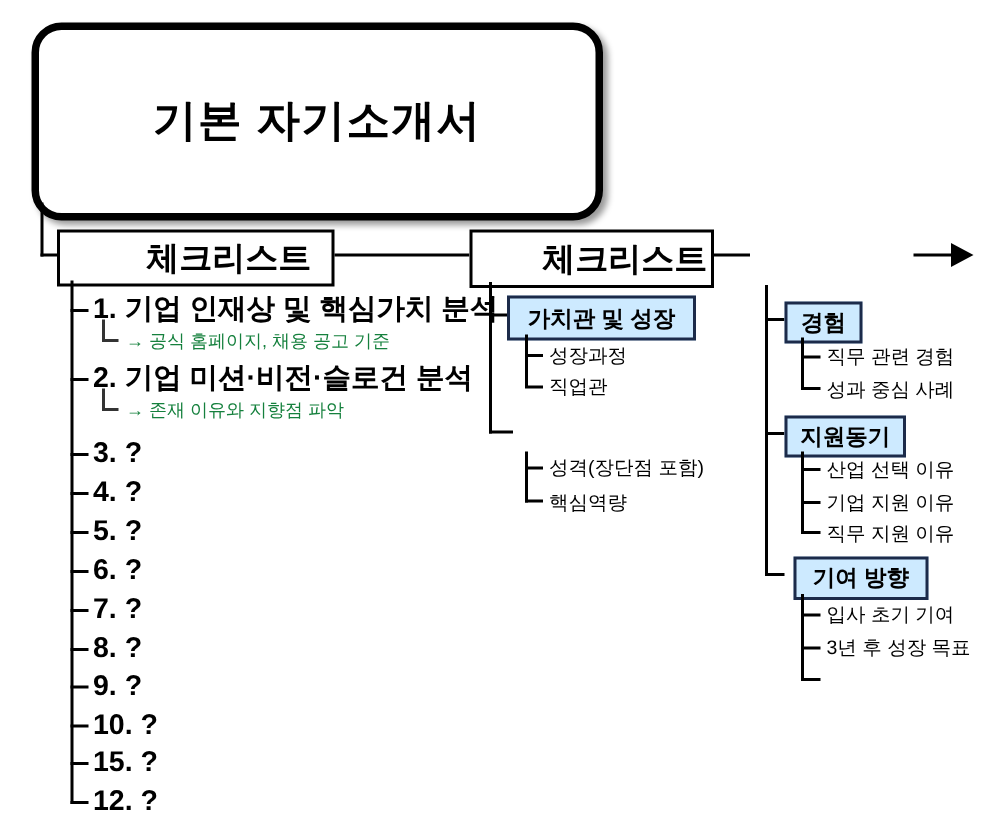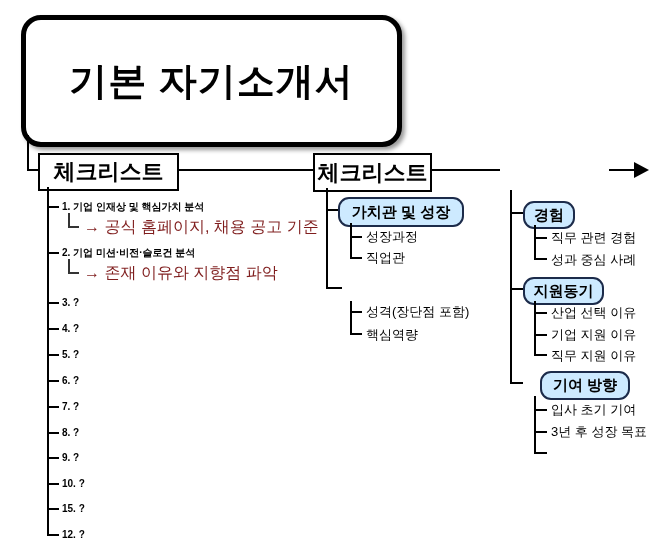--- a/index.html
+++ b/index.html
@@ -3,28 +3,28 @@
 <meta charset="utf-8">
 <style>
   html,body{margin:0;padding:0;background:#fff;}
   .stage{position:relative;width:672px;height:558px;background:#fff;overflow:hidden;
          font-family:"Liberation Sans","DejaVu Sans",sans-serif;color:var(--text,#000);}
   .ln{position:absolute;background:var(--line,#000);}
   .elbow{position:absolute;border-left:2px solid #333;border-bottom:2px solid #333;}
   .title-box{position:absolute;left:21px;top:15px;width:371px;height:122px;background:#fff;
              border:5px solid #000;border-radius:20px;box-shadow:3px 3px 4px rgba(0,0,0,.4);
              display:flex;align-items:center;justify-content:center;}
-  .title-text{font-size:38px;font-weight:bold;letter-spacing:1px;white-space:nowrap;}
+  .title-text{font-size:29px;font-weight:bold;letter-spacing:1px;white-space:nowrap;}
   .hdr{position:absolute;background:#fff;border:2px solid #000;display:flex;align-items:center;
-       justify-content:center;font-size:22px;font-weight:bold;white-space:nowrap;}
+       justify-content:center;font-size:22px;font-weight:bold;white-space:nowrap;padding-left:44px;}
   .group{position:absolute;background:var(--node-fill,#cdeaff);border:2px solid var(--node-border,#1c2b4a);
-         border-radius:11px;display:flex;align-items:center;justify-content:center;
+         border-radius:0;display:flex;align-items:center;justify-content:center;
          font-size:15px;font-weight:bold;white-space:nowrap;}
-  .item{position:absolute;font-size:10px;font-weight:bold;height:18px;line-height:18px;white-space:nowrap;}
-  .note{position:absolute;font-size:16px;color:#7f1d1d;height:16px;line-height:16px;white-space:nowrap;}
+  .item{position:absolute;font-size:19px;font-weight:bold;height:18px;line-height:18px;white-space:nowrap;}
+  .note{position:absolute;font-size:12px;color:#15803d;height:16px;line-height:16px;white-space:nowrap;}
   .leaf{position:absolute;font-size:13px;height:16px;line-height:16px;white-space:nowrap;}
   .arrowhead{position:absolute;width:0;height:0;border-top:8px solid transparent;
              border-bottom:8px solid transparent;border-left:15px solid var(--line,#000);}
 </style>
 </head>
 <body>
 
 <div class="stage">
 
   <div class="title-box">
@@ -116,21 +116,21 @@
     <span>지원동기</span>
   </div>
   <div class="ln" style="left:534px;top:301px;width:2px;height:55px"></div>
   <div class="ln" style="left:534px;top:312px;width:13px;height:2px"></div>
   <div class="ln" style="left:534px;top:334px;width:13px;height:2px"></div>
   <div class="ln" style="left:534px;top:354px;width:13px;height:2px"></div>
   <div class="leaf" style="left:551px;top:305px">산업 선택 이유</div>
   <div class="leaf" style="left:551px;top:327px">기업 지원 이유</div>
   <div class="leaf" style="left:551px;top:348px">직무 지원 이유</div>
 
-  <div class="group" style="left:540px;top:371px;width:86px;height:25px">
+  <div class="group" style="left:529px;top:371px;width:86px;height:25px">
     <span>기여 방향</span>
   </div>
   <div class="ln" style="left:534px;top:396px;width:2px;height:58px"></div>
   <div class="ln" style="left:534px;top:409px;width:13px;height:2px"></div>
   <div class="ln" style="left:534px;top:431px;width:13px;height:2px"></div>
   <div class="ln" style="left:534px;top:452px;width:13px;height:2px"></div>
   <div class="leaf" style="left:551px;top:402px">입사 초기 기여</div>
   <div class="leaf" style="left:551px;top:424px">3년 후 성장 목표</div>
 
 </div>

